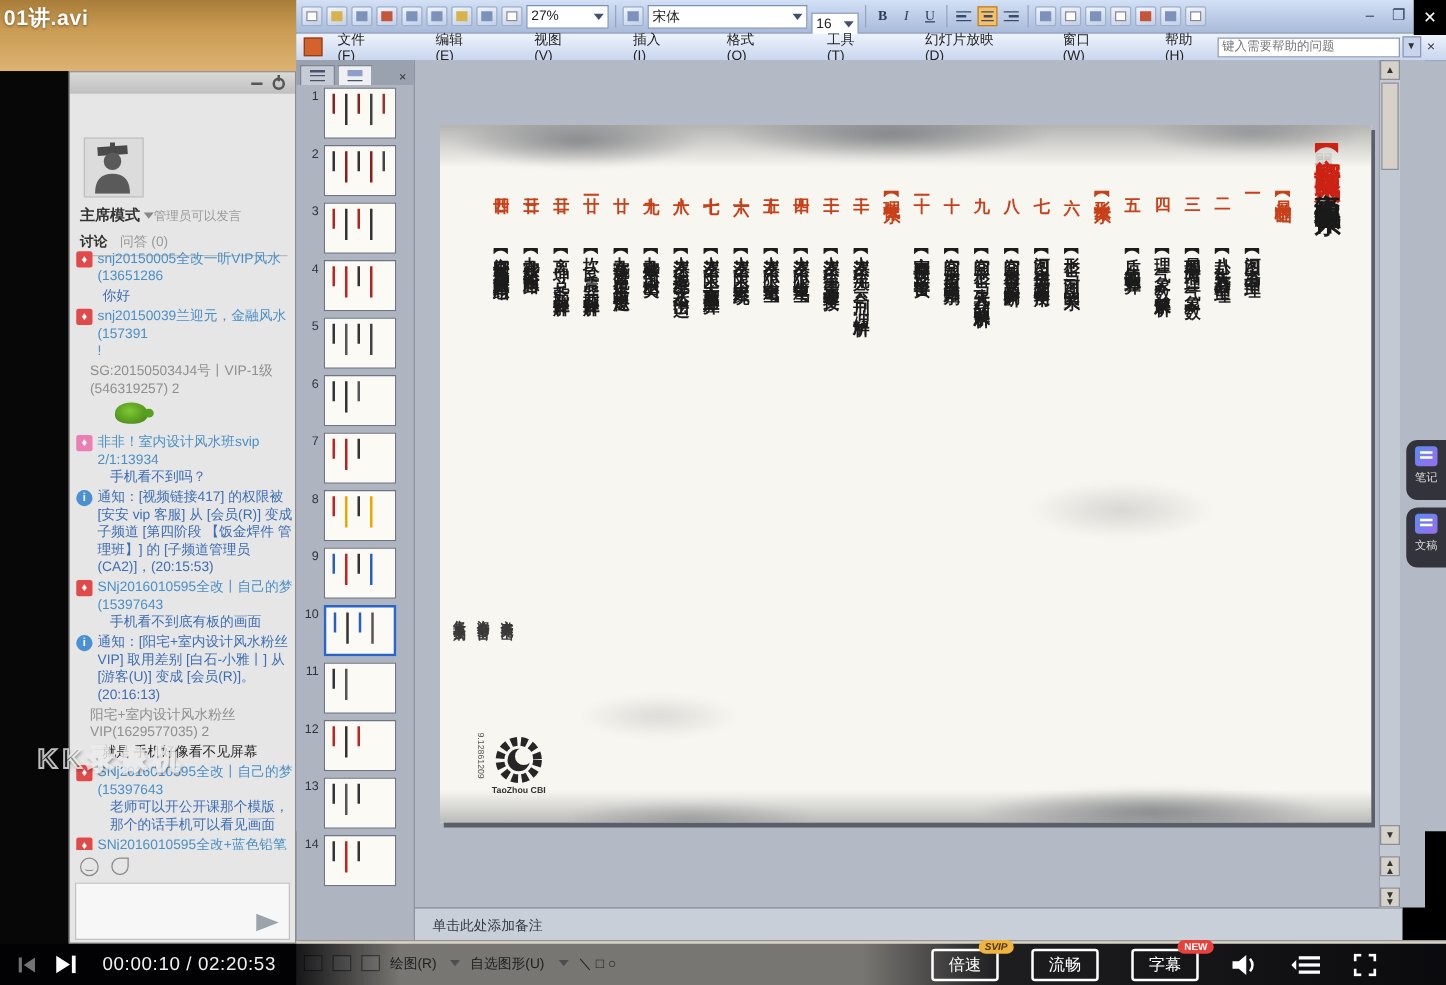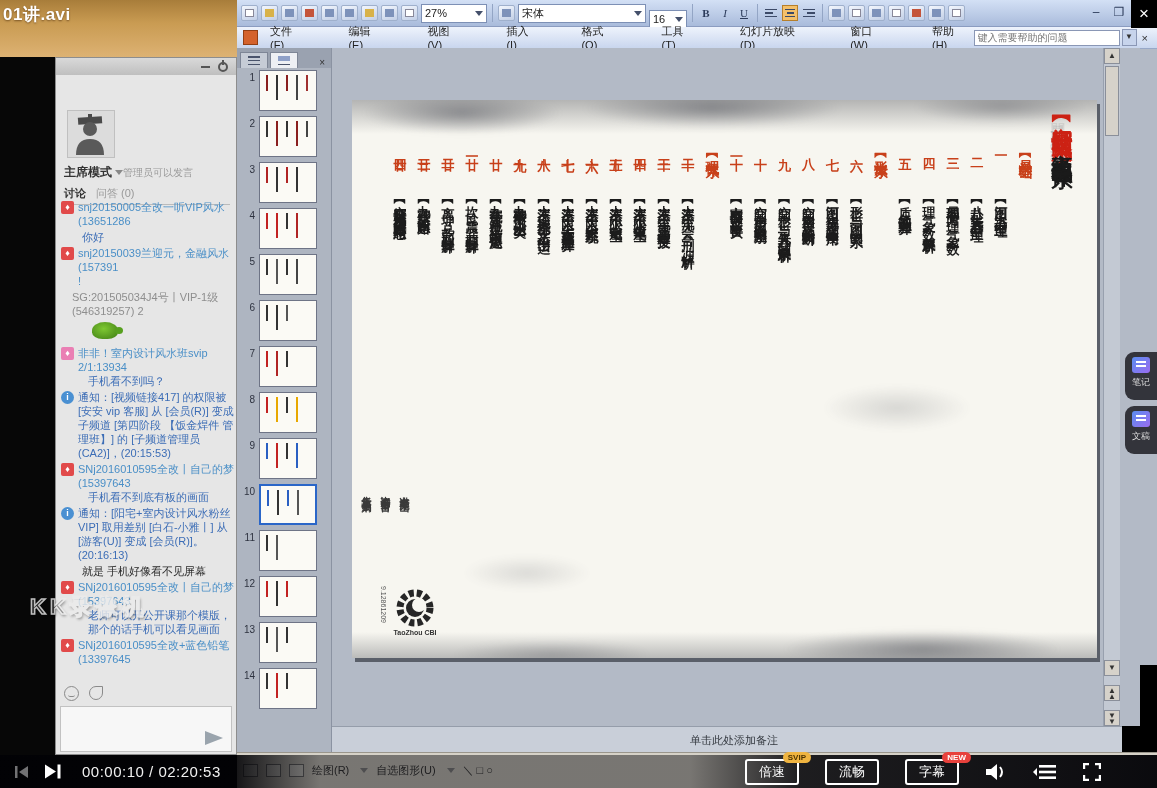--- a/index.html
+++ b/index.html
@@ -96,32 +96,32 @@
   .credits div{margin-left:5px;}
   .logo{position:absolute;left:40px;top:488px;width:46px;text-align:center;}
   .logo svg{display:block;margin:0 auto;}
   .logo-cap{font-size:7px;color:#333;font-weight:bold;margin-top:1px;}
   .logo-num{position:absolute;left:28px;top:486px;writing-mode:vertical-rl;font-size:7px;color:#555;}
   
   .vscroll{position:absolute;left:866px;top:48px;width:17px;height:678px;background:#c3c9d3;border-left:1px solid #98a0ae;box-sizing:border-box;}
   .sbtn{width:100%;height:16px;background:#d6d2ca;border:1px solid #8a8f9a;box-sizing:border-box;font-size:8px;line-height:14px;text-align:center;color:#333;}
   .sthumb{position:absolute;left:1px;top:18px;width:14px;height:70px;background:#d6d2ca;border:1px solid #8a8f9a;box-sizing:border-box;}
   .sdbl{position:absolute;left:0;width:100%;}
-  .notes{position:absolute;left:95px;top:726px;width:790px;height:26px;background:#c9cfd9;border-top:1px solid #959daa;box-sizing:border-box;font-size:11px;color:#33383f;padding:6px 0 0 14px;text-align:center;}
+  .notes{position:absolute;left:95px;top:726px;width:790px;height:26px;background:#c9cfd9;border-top:1px solid #959daa;box-sizing:border-box;font-size:11px;color:#33383f;padding:6px 0 0 14px;}
   .drawbar{position:absolute;left:0;top:752px;width:100%;height:36px;background:#d6d2c8;border-top:1px solid #9a968c;box-sizing:border-box;display:flex;align-items:center;gap:8px;padding-left:6px;font-size:11px;color:#333;}
   .vwbtn{width:13px;height:11px;border:1px solid #777;background:#e9e7e0;}
   
   .pbar{position:absolute;left:0;bottom:0;width:1157px;height:33px;z-index:6;display:flex;align-items:center;
     background:linear-gradient(90deg,rgba(2,2,5,.97) 0px,rgba(2,2,5,.97) 225px,rgba(6,6,10,.45) 320px,rgba(6,6,10,.45) 690px,rgba(4,4,8,.88) 800px,rgba(4,4,8,.97) 1157px);}
   .pb-left{display:flex;align-items:center;gap:14px;padding-left:14px;}
   .ptime{color:#f0f0f0;font-size:15px;letter-spacing:.5px;margin-left:6px;}
   .pb-right{margin-left:auto;display:flex;align-items:center;gap:26px;padding-right:56px;}
   .pbtn{position:relative;border:2px solid #fff;color:#fff;border-radius:3px;padding:2px 12px;font-size:13px;background:transparent;}
   .badge{position:absolute;top:-9px;right:-14px;font-size:8px;font-weight:bold;padding:1px 5px;border-radius:7px;}
-  .badge.svip{background:#efb440;color:#4d3300;}
+  .badge.svip{background:#efb440;color:#4d3300;font-style:italic;}
   .badge.new{background:#e8413c;color:#fff;}
   .vclose{position:absolute;right:0;top:0;width:26px;height:28px;background:#000;color:#fff;font-size:17px;line-height:27px;text-align:center;z-index:7;}
   .stabs{position:absolute;right:0;top:352px;z-index:6;}
   .stab{width:32px;height:48px;background:#33343b;border-radius:9px 0 0 9px;margin-bottom:6px;overflow:hidden;text-align:center;padding-top:5px;box-sizing:border-box;}
   .stab .sic{width:18px;height:16px;margin:0 auto;border-radius:3px;background:linear-gradient(135deg,#5a8df0,#9a6cf0);position:relative;}
   .stab .sic::after{content:"";position:absolute;left:4px;top:4px;right:4px;height:2px;background:#fff;box-shadow:0 4px 0 #fff;}
   .stab .slabel{color:#ddd;font-size:9px;margin-top:3px;}
 </style>
 </head>
 <body>
@@ -178,20 +178,23 @@
           <div class="r-blue">通知：[视频链接417] 的权限被 [安安 vip 客服] 从 [会员(R)] 变成子频道 [第四阶段 【饭金焊件 管理班】] 的 [子频道管理员(CA2)]，(20:15:53)</div>
         </div>
         <div class="msg">
           <span class="micon red">♦</span>
           <div class="r-teal">SNj2016010595全改丨自己的梦(15397643</div>
           <div class="r-blue r-ind">手机看不到底有板的画面</div>
         </div>
         <div class="msg">
           <span class="micon info">i</span>
           <div class="r-blue">通知：[阳宅+室内设计风水粉丝VIP] 取用差别 [白石-小雅丨] 从 [游客(U)] 变成 [会员(R)]。(20:16:13)</div>
+        </div>
+        <div class="msg noicon">
+          <div class="r-gray">阳宅+室内设计风水粉丝VIP(1629577035) 2</div>
         </div>
         <div class="msg noicon">
           <div class="r-dark r-ind">就是 手机好像看不见屏幕</div>
         </div>
         <div class="msg">
           <span class="micon red">♦</span>
           <div class="r-teal">SNj2016010595全改丨自己的梦(15397643</div>
           <div class="r-blue r-ind">老师可以开公开课那个模版，那个的话手机可以看见画面</div>
         </div>
         <div class="msg">

